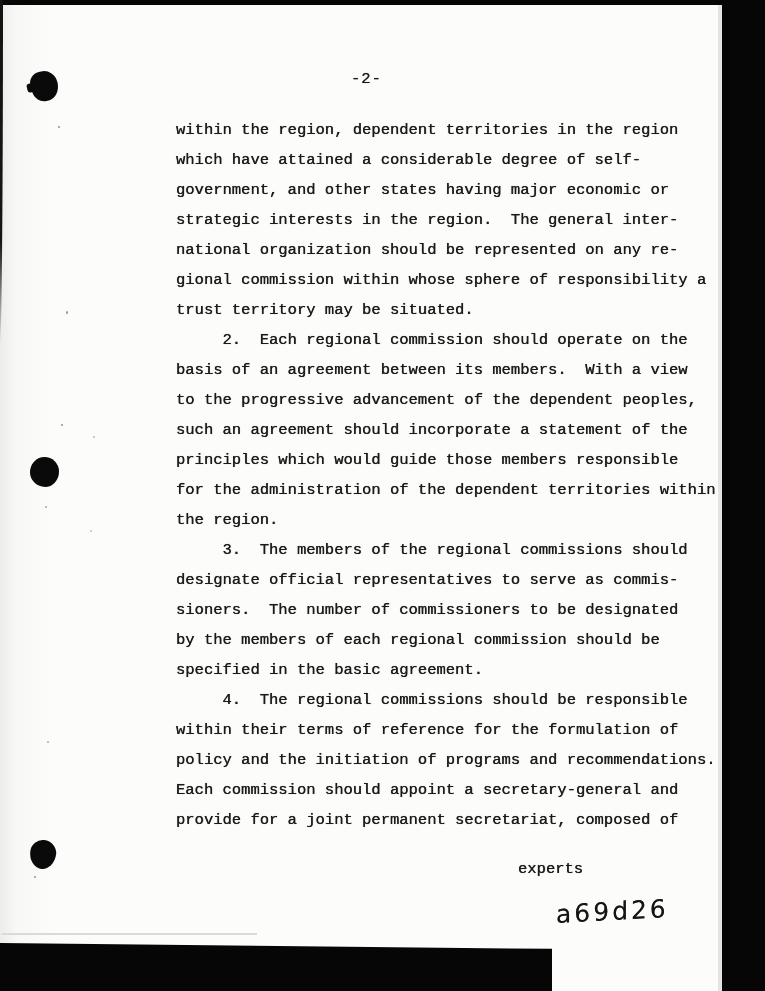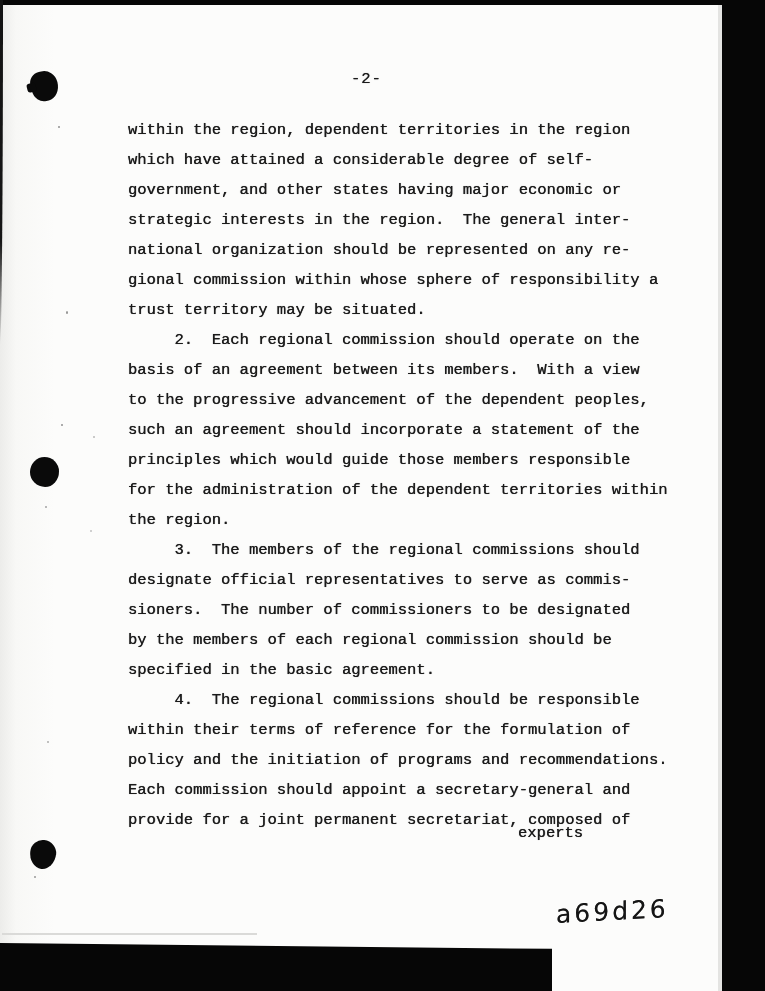--- a/index.html
+++ b/index.html
@@ -73,23 +73,23 @@
   }
   .page-number {
     position: absolute; left: 351px; top: 70px;
     letter-spacing: 1px;
   }
   .typed-body {
     position: absolute; left: 128px; top: 115px; width: 560px;
     line-height: 30px;
     white-space: pre;
   }
-  .typed-body .tline { height: 30px; }
+  .typed-body .tline { height: 30px; margin-left: 48px; }
   .continuation {
-    position: absolute; left: 518px; top: 824px;
+    position: absolute; left: 518px; top: 860px;
   }
   
   .handwriting {
     position: absolute; left: 556px; top: 897px;
     font-family: "DejaVu Sans", sans-serif;
     font-size: 25px;
     color: #151515;
     letter-spacing: 3px;
     transform: rotate(-3deg) skewX(-3deg);
     text-shadow: 0 0 0.5px rgba(0,0,0,0.6);

